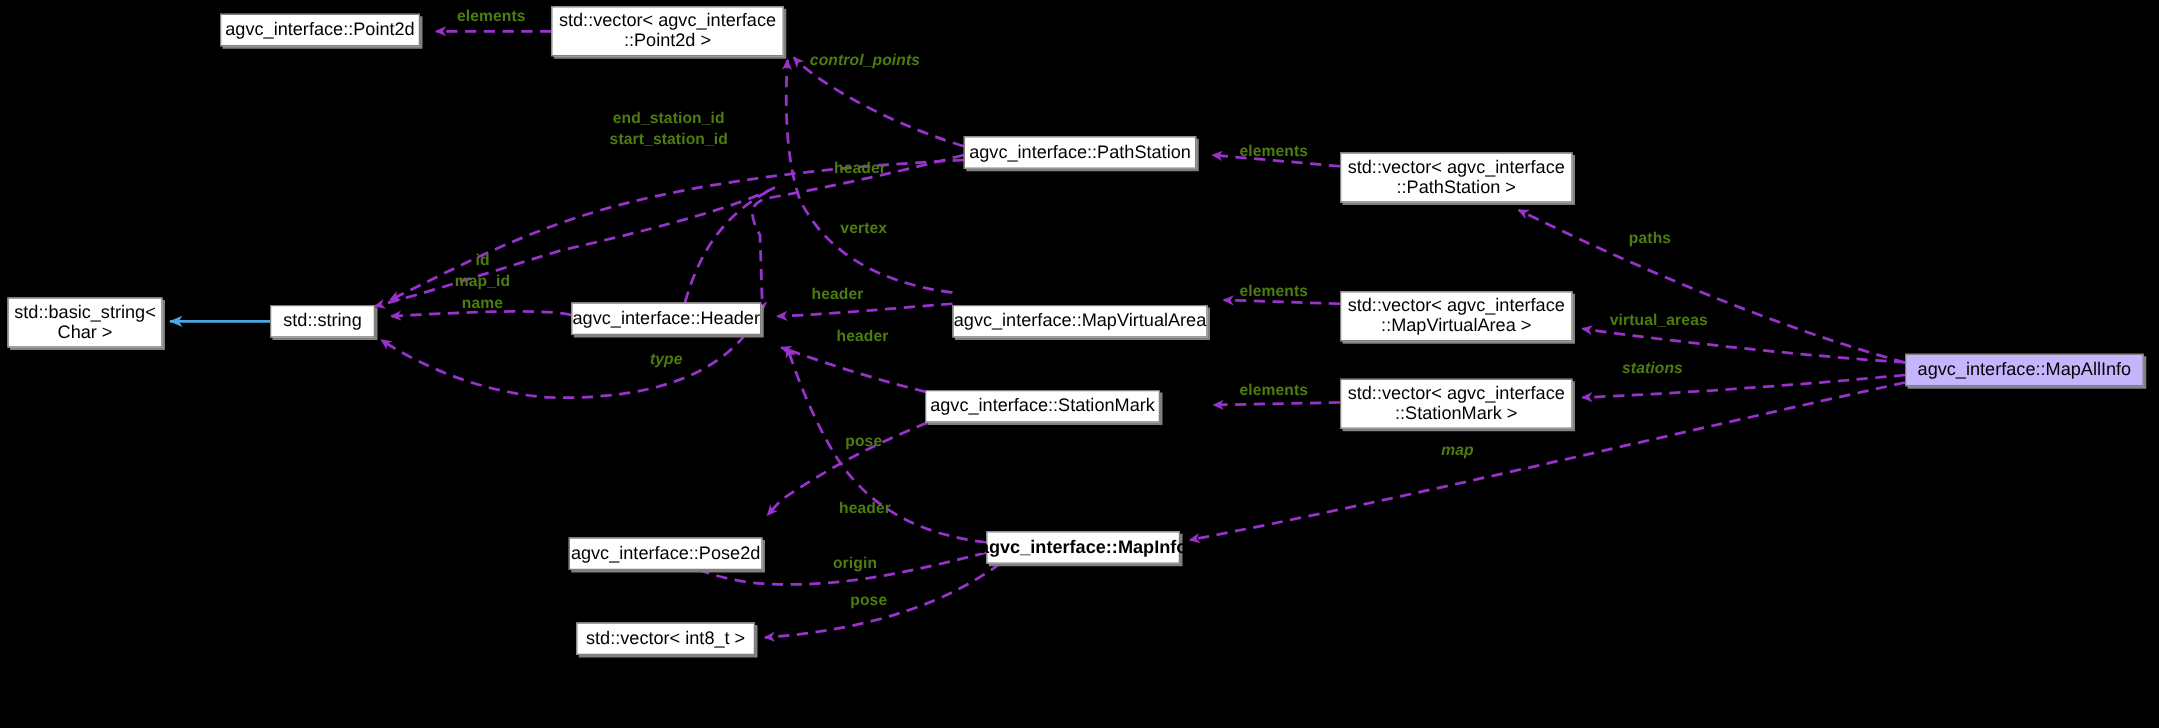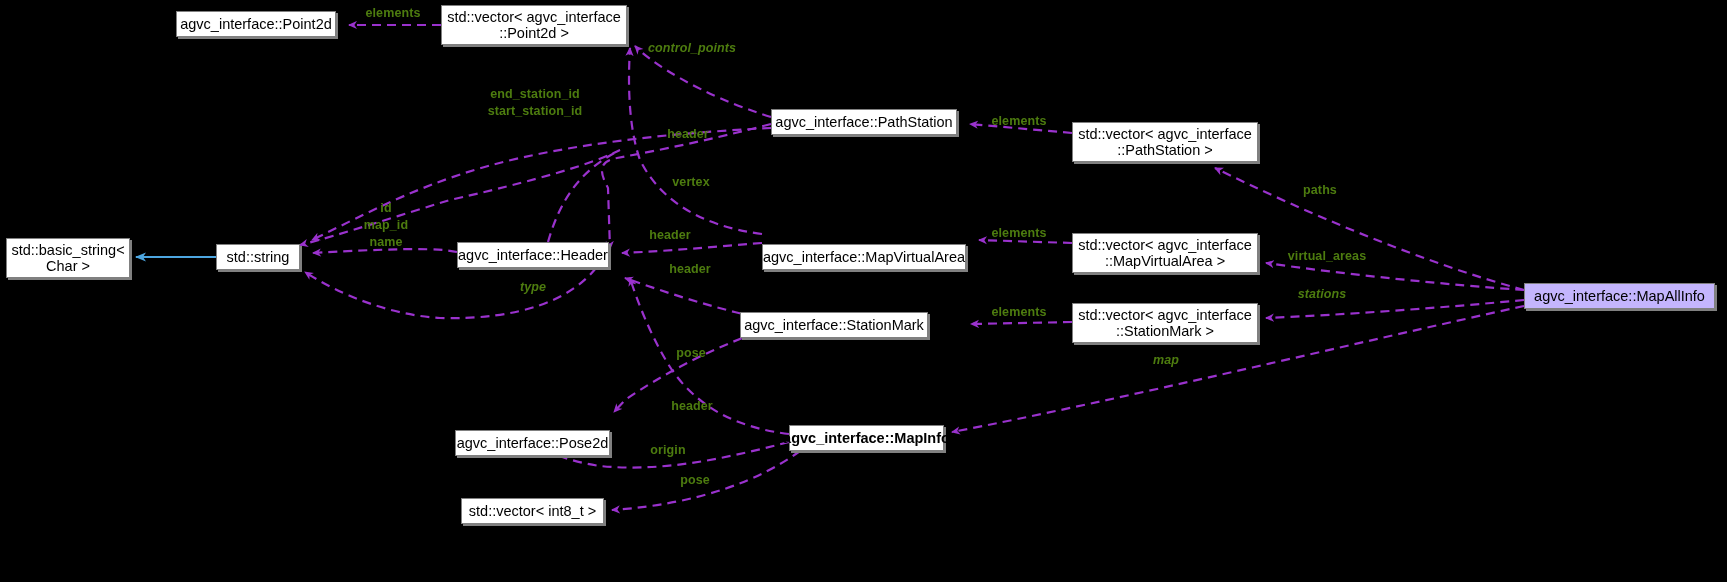--- a/index.html
+++ b/index.html
@@ -154,17 +154,17 @@
       <div class="edge-label" style="left: 637px; top: 227px; width: 66px;">header</div>
       <div class="edge-label" style="left: 977px; top: 225px; width: 84px;">elements</div>
       <div class="edge-label" style="left: 1275px; top: 248px; width: 104px;">virtual_areas</div>
       <div class="edge-label" style="left: 657px; top: 261px; width: 66px;">header</div>
       <div class="edge-label" style="left: 512px; top: 279px; width: 42px; font-style: italic;">type</div>
       <div class="edge-label" style="left: 1286px; top: 286px; width: 72px; font-style: italic;">stations</div>
       <div class="edge-label" style="left: 977px; top: 304px; width: 84px;">elements</div>
       <div class="edge-label" style="left: 668px; top: 345px; width: 46px;">pose</div>
       <div class="edge-label" style="left: 1146px; top: 352px; width: 40px; font-style: italic;">map</div>
       <div class="edge-label" style="left: 659px; top: 398px; width: 66px;">header</div>
-      <div class="edge-label" style="left: 640px; top: 442px; width: 56px;">origin</div>
+      <div class="edge-label" style="left: 656px; top: 442px; width: 56px;">origin</div>
       <div class="edge-label" style="left: 673px; top: 472px; width: 44px;">pose</div>
     </div>
 
 </div>
 
 </body></html>

